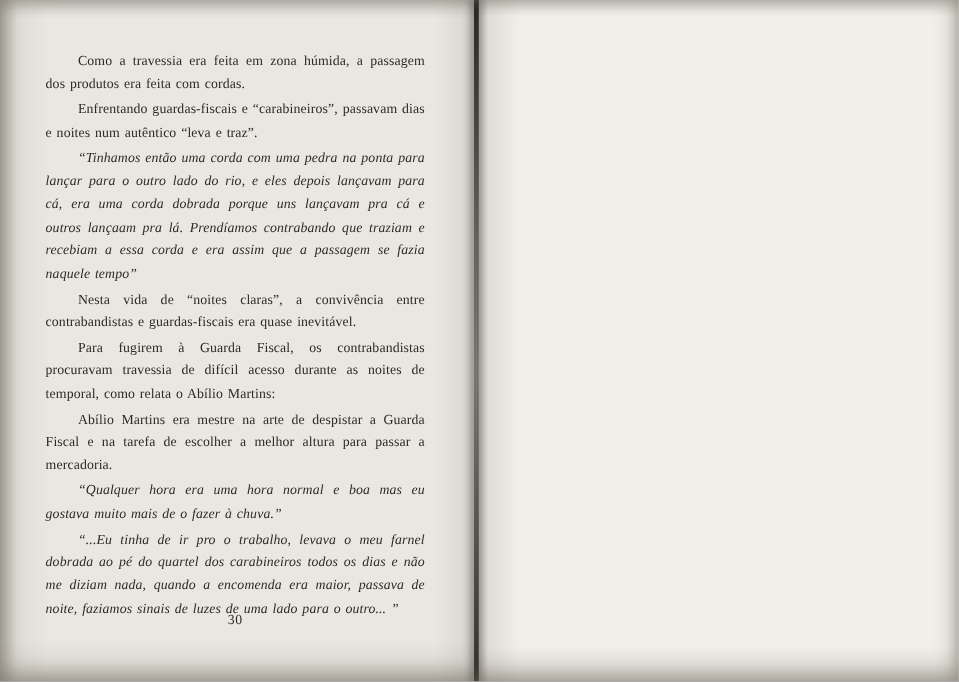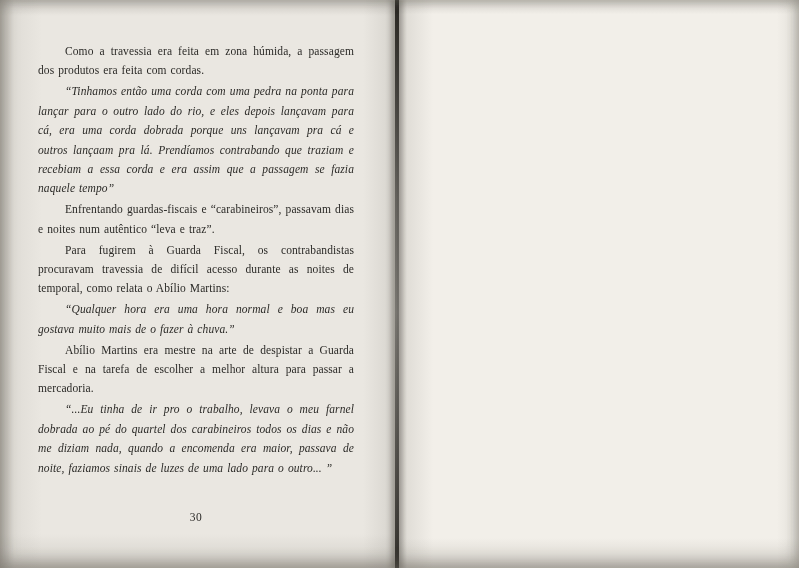--- a/index.html
+++ b/index.html
@@ -77,25 +77,26 @@
   .pagenum-left  { left: 38px;  width: 316px; top: 511px; }
 </style>
 </head>
 <body>
 
 <div class="scan">
 
   <div class="page page-left">
     <div class="text-block text-left">
       <p class="para">Como a travessia era feita em zona húmida, a passagem dos produtos era feita com cordas.</p>
+      <p class="para">Enfrentando guardas-fiscais e “carabineiros”, passavam dias e noites num autêntico “leva e traz”.</p>
       <p class="para quote">“Tinhamos então uma corda com uma pedra na ponta para lançar para o outro lado do rio, e eles depois lançavam para cá, era uma corda dobrada porque uns lançavam pra cá e outros lançaam pra lá. Prendíamos contrabando que traziam e recebiam a essa corda e era assim que a passagem se fazia naquele tempo”</p>
-      <p class="para">Enfrentando guardas-fiscais e “carabineiros”, passavam dias e noites num autêntico “leva e traz”.</p>
+      <p class="para">Nesta vida de “noites claras”, a convivência entre contrabandistas e guardas-fiscais era quase inevitável.</p>
       <p class="para">Para fugirem à Guarda Fiscal, os contrabandistas procuravam travessia de difícil acesso durante as noites de temporal, como relata o Abílio Martins:</p>
+      <p class="para">Abílio Martins era mestre na arte de despistar a Guarda Fiscal e na tarefa de escolher a melhor altura para passar a mercadoria.</p>
       <p class="para quote">“Qualquer hora era uma hora normal e boa mas eu gostava muito mais de o fazer à chuva.”</p>
-      <p class="para">Abílio Martins era mestre na arte de despistar a Guarda Fiscal e na tarefa de escolher a melhor altura para passar a mercadoria.</p>
       <p class="para quote">“...Eu tinha de ir pro o trabalho, levava o meu farnel dobrada ao pé do quartel dos carabineiros todos os dias e não me diziam nada, quando a encomenda era maior, passava de noite, faziamos sinais de luzes de uma lado para o outro... ”</p>
     </div>
     <div class="pagenum pagenum-left">30</div>
   </div>
 
   <div class="page page-right">
     
     
 
     

